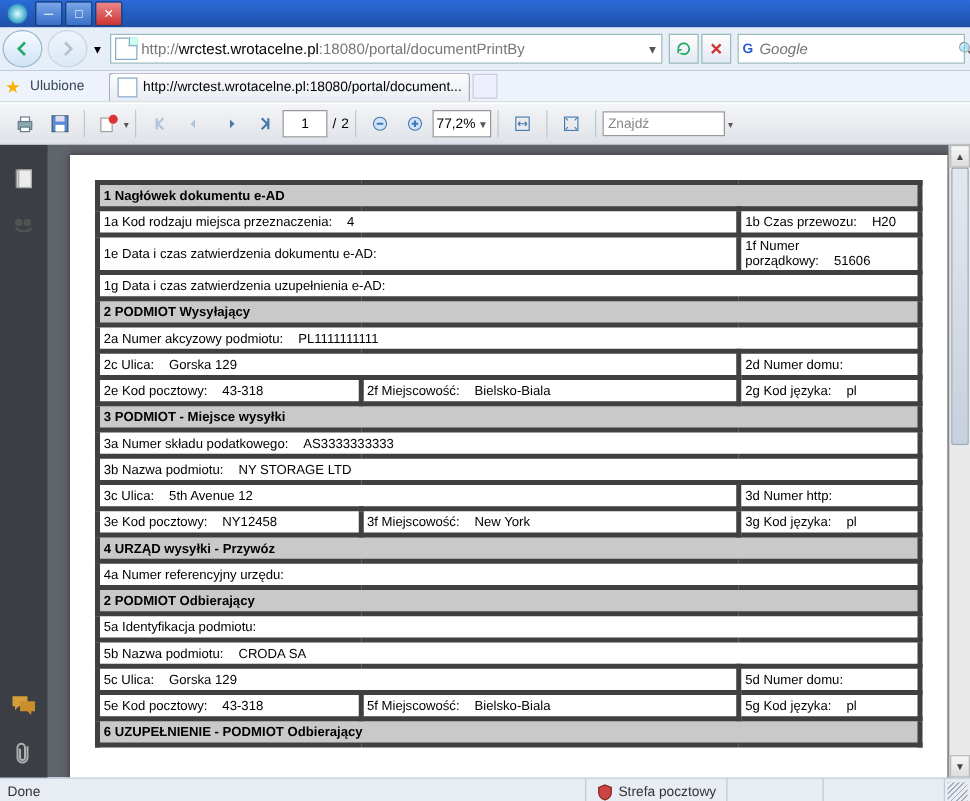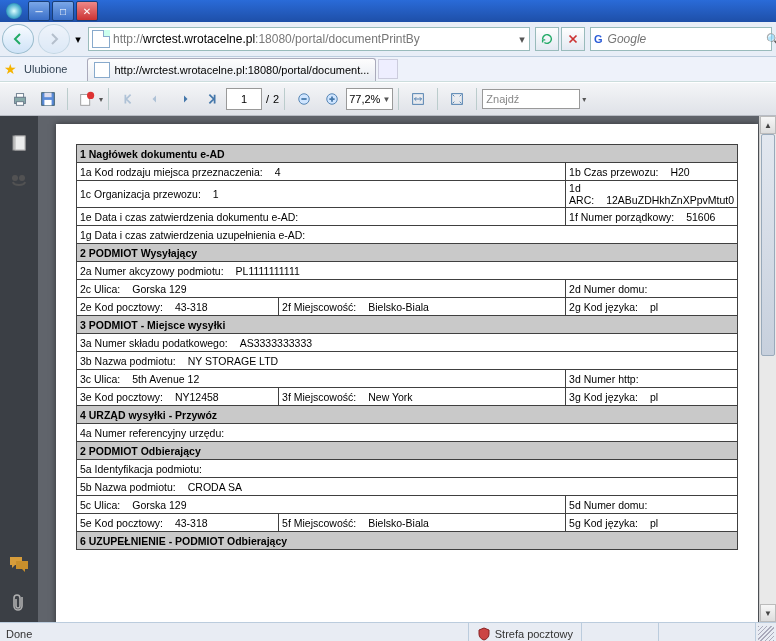--- a/index.html
+++ b/index.html
@@ -50,21 +50,21 @@
   .sidei.chat{color:#e8a83a}
   .docwrap{flex:1;overflow:hidden;position:relative;display:flex;justify-content:center;padding:8px 18px 0 18px}
   .page{background:#fff;box-shadow:0 0 6px rgba(0,0,0,.5);width:678px;padding:20px 20px 0 20px;height:560px;position:relative}
   .vscroll{position:absolute;right:0;top:0;bottom:0;width:16px;background:#e9e9e9;border-left:1px solid #ccc}
   .vscroll .up,.vscroll .dn{height:16px;background:linear-gradient(#f7f7f7,#ddd);border:1px solid #bbb;display:flex;align-items:center;justify-content:center;font-size:8px;color:#444}
   .vscroll .dn{position:absolute;bottom:0;left:0;right:0}
   .vscroll .thumb{position:absolute;left:1px;right:1px;top:18px;height:220px;background:linear-gradient(#e3e8f0,#c7d0dd);border:1px solid #9ab;border-radius:2px}
   
   .doctitle{text-align:center;font-family:"Times New Roman",serif;font-size:20px;border:1px solid #000;padding:4px 0;margin-bottom:30px}
   table.doc{border-collapse:collapse;width:100%;font-size:10.5px;font-family:Arial,Helvetica,sans-serif}
-  table.doc td{border:1px solid #404040;padding:1px 3px;height:15px;vertical-align:middle}
+  table.doc td{border:4px solid #404040;padding:1px 3px;height:15px;vertical-align:middle}
   table.doc td.sec{background:#c9c9c9;font-weight:bold}
   table.doc td .lbl{display:inline}
   table.doc td .val{display:inline;margin-left:12px}
   
   .status{height:22px;background:#e8ecf3;border-top:1px solid #bcd;display:flex;align-items:center;font-size:11px}
   .status .l{padding:0 6px;color:#333}
   .status .sep{flex:1}
   .status .cell{border-left:1px solid #bcd;height:100%;display:flex;align-items:center;padding:0 8px;color:#333}
   .status .shield{width:14px;height:14px;margin-right:4px}
   .status .grip{width:16px;height:16px;background:repeating-linear-gradient(135deg,#aab 0 1px,transparent 1px 3px)}
@@ -249,24 +249,20 @@
       <table class="doc">
         <tbody>
             <tr>
               <td class="sec" colspan="4">1 Nagłówek dokumentu e-AD</td>
             </tr>
         <tr>
           <td colspan="2"><span class="lbl">1a Kod rodzaju miejsca przeznaczenia:</span><span class="val">4</span></td>
           <td colspan="2"><span class="lbl">1b Czas przewozu:</span><span class="val">H20</span></td>
         </tr>
         <tr>
-          <td colspan="2"><span class="lbl">1c Organizacja przewozu:</span><span class="val">1</span></td>
-          <td colspan="2"><span class="lbl">1d ARC:</span><span class="val">12ABuZDHkhZnXPpvMtut0</span></td>
-        </tr>
-        <tr>
           <td colspan="2"><span class="lbl">1e Data i czas zatwierdzenia dokumentu e-AD:</span></td>
           <td colspan="2"><span class="lbl">1f Numer porządkowy:</span><span class="val">51606</span></td>
         </tr>
         <tr>
               <td colspan="4"><span class="lbl">1g Data i czas zatwierdzenia uzupełnienia e-AD:</span></td>
             </tr>
 
         <tr>
               <td class="sec" colspan="4">2 PODMIOT Wysyłający</td>
             </tr>

